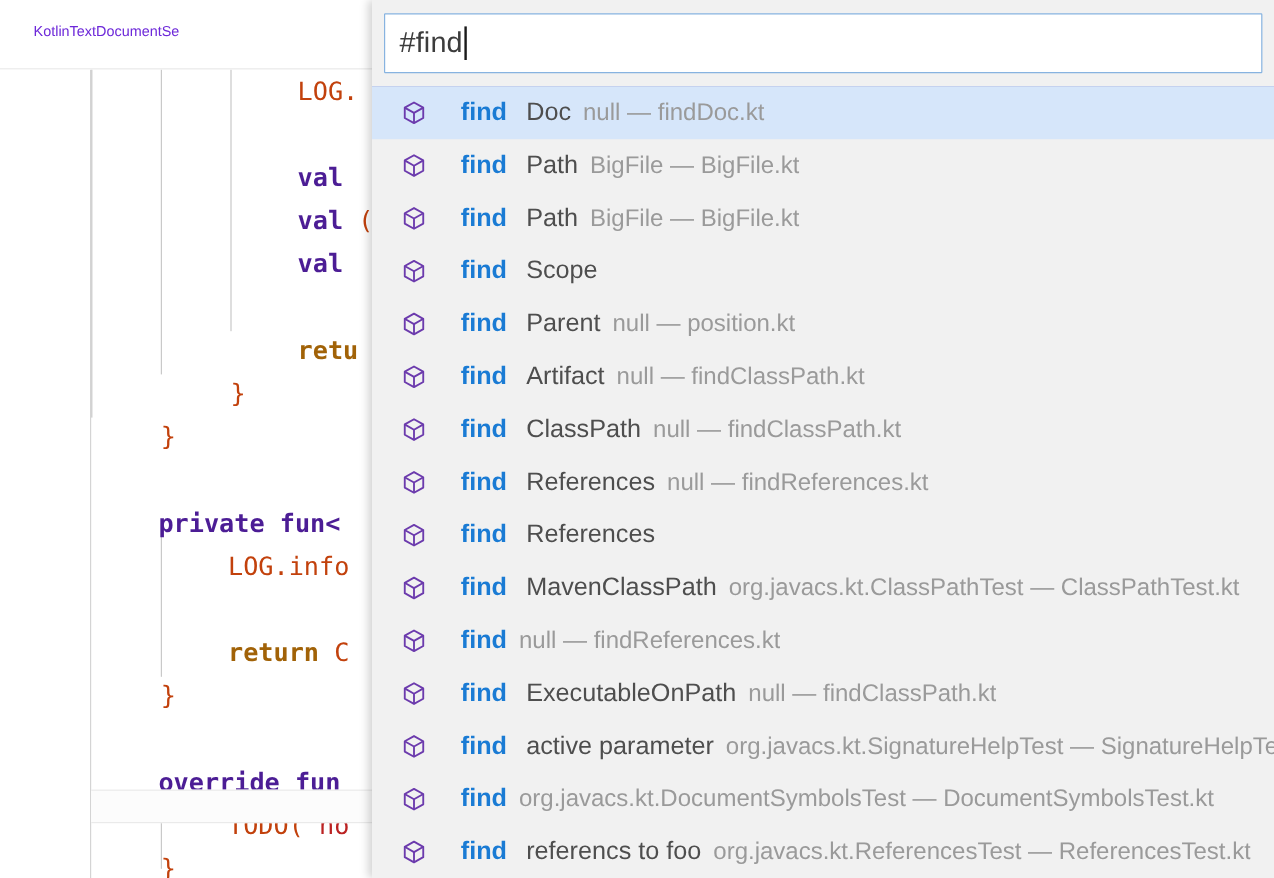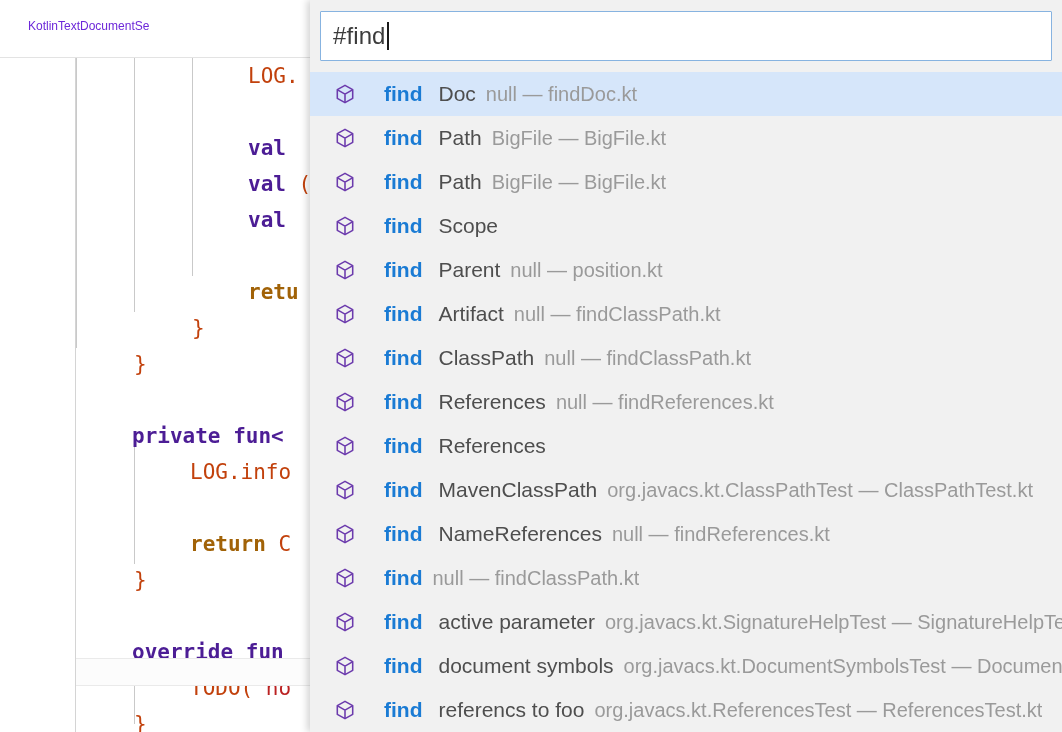--- a/index.html
+++ b/index.html
@@ -351,33 +351,33 @@
         </div>
         <div class="se-row">
           <span style="display: flex; flex: 0 0 auto; margin-right: 14px;">
             <svg viewBox="0 0 24 24" width="22" height="22" class="row-icon">
               <path d="M12 2.6 L20.4 7.3 L20.4 16.7 L12 21.4 L3.6 16.7 L3.6 7.3 Z" fill="none" stroke="#6c3bad" stroke-width="1.7" stroke-linejoin="round"></path>
               <path d="M3.9 7.5 L12 12.1 L20.1 7.5 M12 12.1 L12 21.2" fill="none" stroke="#6c3bad" stroke-width="1.7" stroke-linejoin="round"></path>
             </svg>
           </span>
           <span class="row-text">
             <span class="match">find</span>
-            <span class="rest">NameReferences</span>
             <span class="meta">null — findReferences.kt</span>
           </span>
         </div>
         <div class="se-row">
           <span style="display: flex; flex: 0 0 auto; margin-right: 14px;">
             <svg viewBox="0 0 24 24" width="22" height="22" class="row-icon">
               <path d="M12 2.6 L20.4 7.3 L20.4 16.7 L12 21.4 L3.6 16.7 L3.6 7.3 Z" fill="none" stroke="#6c3bad" stroke-width="1.7" stroke-linejoin="round"></path>
               <path d="M3.9 7.5 L12 12.1 L20.1 7.5 M12 12.1 L12 21.2" fill="none" stroke="#6c3bad" stroke-width="1.7" stroke-linejoin="round"></path>
             </svg>
           </span>
           <span class="row-text">
             <span class="match">find</span>
+            <span class="rest">ExecutableOnPath</span>
             <span class="meta">null — findClassPath.kt</span>
           </span>
         </div>
         <div class="se-row">
           <span style="display: flex; flex: 0 0 auto; margin-right: 14px;">
             <svg viewBox="0 0 24 24" width="22" height="22" class="row-icon">
               <path d="M12 2.6 L20.4 7.3 L20.4 16.7 L12 21.4 L3.6 16.7 L3.6 7.3 Z" fill="none" stroke="#6c3bad" stroke-width="1.7" stroke-linejoin="round"></path>
               <path d="M3.9 7.5 L12 12.1 L20.1 7.5 M12 12.1 L12 21.2" fill="none" stroke="#6c3bad" stroke-width="1.7" stroke-linejoin="round"></path>
             </svg>
           </span>
@@ -389,21 +389,20 @@
         </div>
         <div class="se-row">
           <span style="display: flex; flex: 0 0 auto; margin-right: 14px;">
             <svg viewBox="0 0 24 24" width="22" height="22" class="row-icon">
               <path d="M12 2.6 L20.4 7.3 L20.4 16.7 L12 21.4 L3.6 16.7 L3.6 7.3 Z" fill="none" stroke="#6c3bad" stroke-width="1.7" stroke-linejoin="round"></path>
               <path d="M3.9 7.5 L12 12.1 L20.1 7.5 M12 12.1 L12 21.2" fill="none" stroke="#6c3bad" stroke-width="1.7" stroke-linejoin="round"></path>
             </svg>
           </span>
           <span class="row-text">
             <span class="match">find</span>
-            <span class="rest"> document symbols</span>
             <span class="meta">org.javacs.kt.DocumentSymbolsTest — DocumentSymbolsTest.kt</span>
           </span>
         </div>
         <div class="se-row">
           <span style="display: flex; flex: 0 0 auto; margin-right: 14px;">
             <svg viewBox="0 0 24 24" width="22" height="22" class="row-icon">
               <path d="M12 2.6 L20.4 7.3 L20.4 16.7 L12 21.4 L3.6 16.7 L3.6 7.3 Z" fill="none" stroke="#6c3bad" stroke-width="1.7" stroke-linejoin="round"></path>
               <path d="M3.9 7.5 L12 12.1 L20.1 7.5 M12 12.1 L12 21.2" fill="none" stroke="#6c3bad" stroke-width="1.7" stroke-linejoin="round"></path>
             </svg>
           </span>

